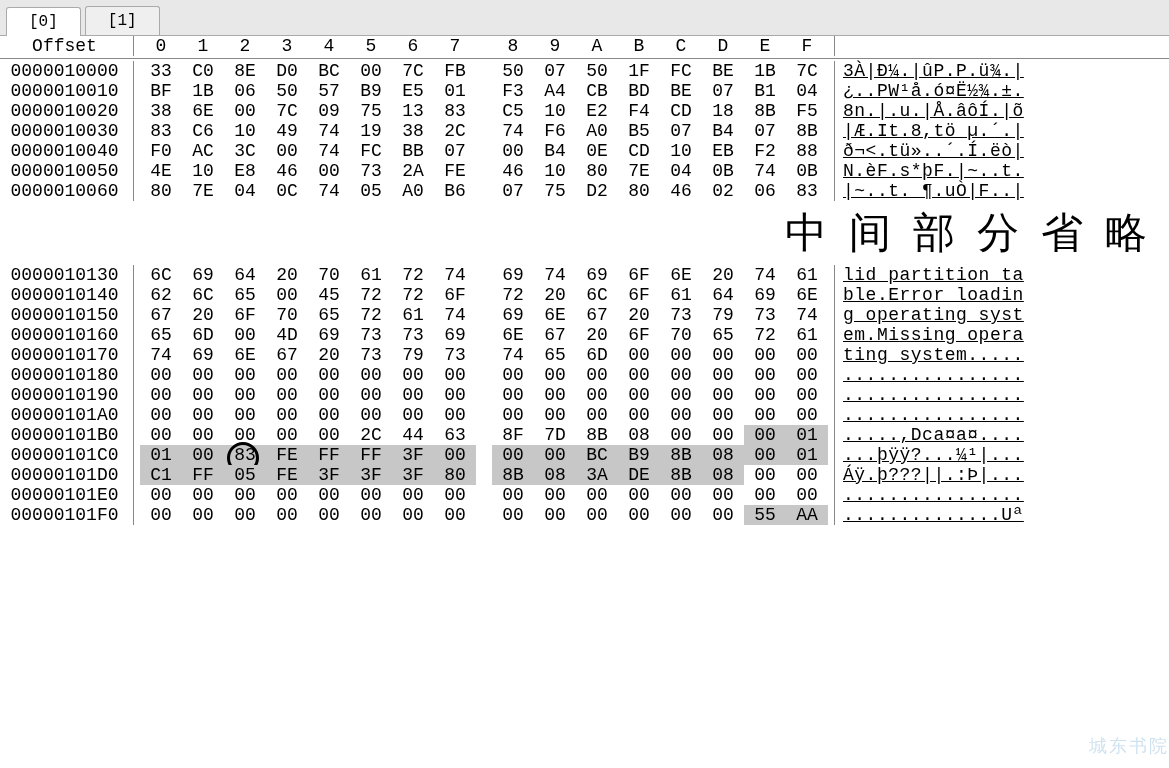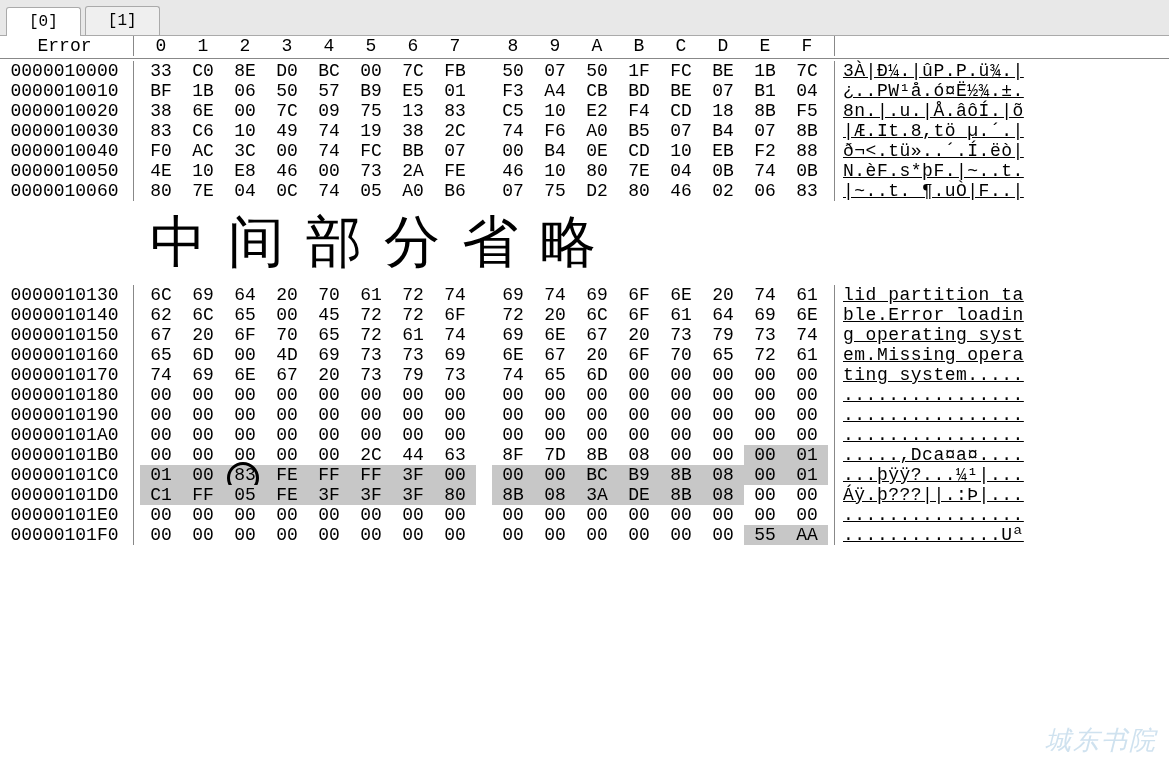--- a/index.html
+++ b/index.html
@@ -75,60 +75,59 @@
     width: 16px;
     display: inline-block;
   }
   .ascii-col {
     padding-left: 8px;
     flex-shrink: 0;
     letter-spacing: 0.5px;
     text-decoration: underline;
   }
   .omit {
-    text-align: left;
+    text-align: right;
     font-family: "SimSun", "NSimSun", serif;
-    font-size: 56px;
+    font-size: 42px;
     letter-spacing: 22px;
     padding: 4px 0 4px 150px;
   }
   .hl { background: #c7c7c7; }
   .circle {
     position: absolute;
     width: 32px;
     height: 32px;
     border: 3px solid #000;
     border-radius: 50%;
     top: -3px;
     left: 3px;
     pointer-events: none;
   }
   .watermark {
     position: absolute;
-    right: 12px;
+    right: 0;
     bottom: 10px;
     font-family: "SimSun", serif;
-    font-size: 26px;
+    font-size: 18px;
     color: #bcd6e9;
     opacity: 0.7;
     letter-spacing: 2px;
-    font-style: italic;
   }
 </style>
 </head>
 <body>
 
 <div class="tabs">
   <div class="tab active">[0]</div>
   <div class="tab">[1]</div>
 </div>
 
 <div class="hex-area">
   <div class="header-row">
-    <div class="offset-col">Error</div>
+    <div class="offset-col">Offset</div>
     <div class="hex-col" id="hex-header"><span class="byte">0</span><span class="byte">1</span><span class="byte">2</span><span class="byte">3</span><span class="byte">4</span><span class="byte">5</span><span class="byte">6</span><span class="byte">7</span><span class="gap"></span><span class="byte">8</span><span class="byte">9</span><span class="byte">A</span><span class="byte">B</span><span class="byte">C</span><span class="byte">D</span><span class="byte">E</span><span class="byte">F</span></div>
     <div class="ascii-col"></div>
   </div>
   <div id="rows-top">
       <div class="row"><div class="offset-col">0000010000</div><div class="hex-col"><span class="byte">33</span><span class="byte">C0</span><span class="byte">8E</span><span class="byte">D0</span><span class="byte">BC</span><span class="byte">00</span><span class="byte">7C</span><span class="byte">FB</span><span class="gap"></span><span class="byte">50</span><span class="byte">07</span><span class="byte">50</span><span class="byte">1F</span><span class="byte">FC</span><span class="byte">BE</span><span class="byte">1B</span><span class="byte">7C</span></div><div class="ascii-col">3À|Ð¼.|ûP.P.ü¾.|</div></div>
       <div class="row"><div class="offset-col">0000010010</div><div class="hex-col"><span class="byte">BF</span><span class="byte">1B</span><span class="byte">06</span><span class="byte">50</span><span class="byte">57</span><span class="byte">B9</span><span class="byte">E5</span><span class="byte">01</span><span class="gap"></span><span class="byte">F3</span><span class="byte">A4</span><span class="byte">CB</span><span class="byte">BD</span><span class="byte">BE</span><span class="byte">07</span><span class="byte">B1</span><span class="byte">04</span></div><div class="ascii-col">¿..PW¹å.ó¤Ë½¾.±.</div></div>
       <div class="row"><div class="offset-col">0000010020</div><div class="hex-col"><span class="byte">38</span><span class="byte">6E</span><span class="byte">00</span><span class="byte">7C</span><span class="byte">09</span><span class="byte">75</span><span class="byte">13</span><span class="byte">83</span><span class="gap"></span><span class="byte">C5</span><span class="byte">10</span><span class="byte">E2</span><span class="byte">F4</span><span class="byte">CD</span><span class="byte">18</span><span class="byte">8B</span><span class="byte">F5</span></div><div class="ascii-col">8n.|.u.|Å.âôÍ.|õ</div></div>
       <div class="row"><div class="offset-col">0000010030</div><div class="hex-col"><span class="byte">83</span><span class="byte">C6</span><span class="byte">10</span><span class="byte">49</span><span class="byte">74</span><span class="byte">19</span><span class="byte">38</span><span class="byte">2C</span><span class="gap"></span><span class="byte">74</span><span class="byte">F6</span><span class="byte">A0</span><span class="byte">B5</span><span class="byte">07</span><span class="byte">B4</span><span class="byte">07</span><span class="byte">8B</span></div><div class="ascii-col">|Æ.It.8,tö µ.´.|</div></div>
       <div class="row"><div class="offset-col">0000010040</div><div class="hex-col"><span class="byte">F0</span><span class="byte">AC</span><span class="byte">3C</span><span class="byte">00</span><span class="byte">74</span><span class="byte">FC</span><span class="byte">BB</span><span class="byte">07</span><span class="gap"></span><span class="byte">00</span><span class="byte">B4</span><span class="byte">0E</span><span class="byte">CD</span><span class="byte">10</span><span class="byte">EB</span><span class="byte">F2</span><span class="byte">88</span></div><div class="ascii-col">ð¬&lt;.tü»..´.Í.ëò|</div></div>
       <div class="row"><div class="offset-col">0000010050</div><div class="hex-col"><span class="byte">4E</span><span class="byte">10</span><span class="byte">E8</span><span class="byte">46</span><span class="byte">00</span><span class="byte">73</span><span class="byte">2A</span><span class="byte">FE</span><span class="gap"></span><span class="byte">46</span><span class="byte">10</span><span class="byte">80</span><span class="byte">7E</span><span class="byte">04</span><span class="byte">0B</span><span class="byte">74</span><span class="byte">0B</span></div><div class="ascii-col">N.èF.s*þF.|~..t.</div></div>

